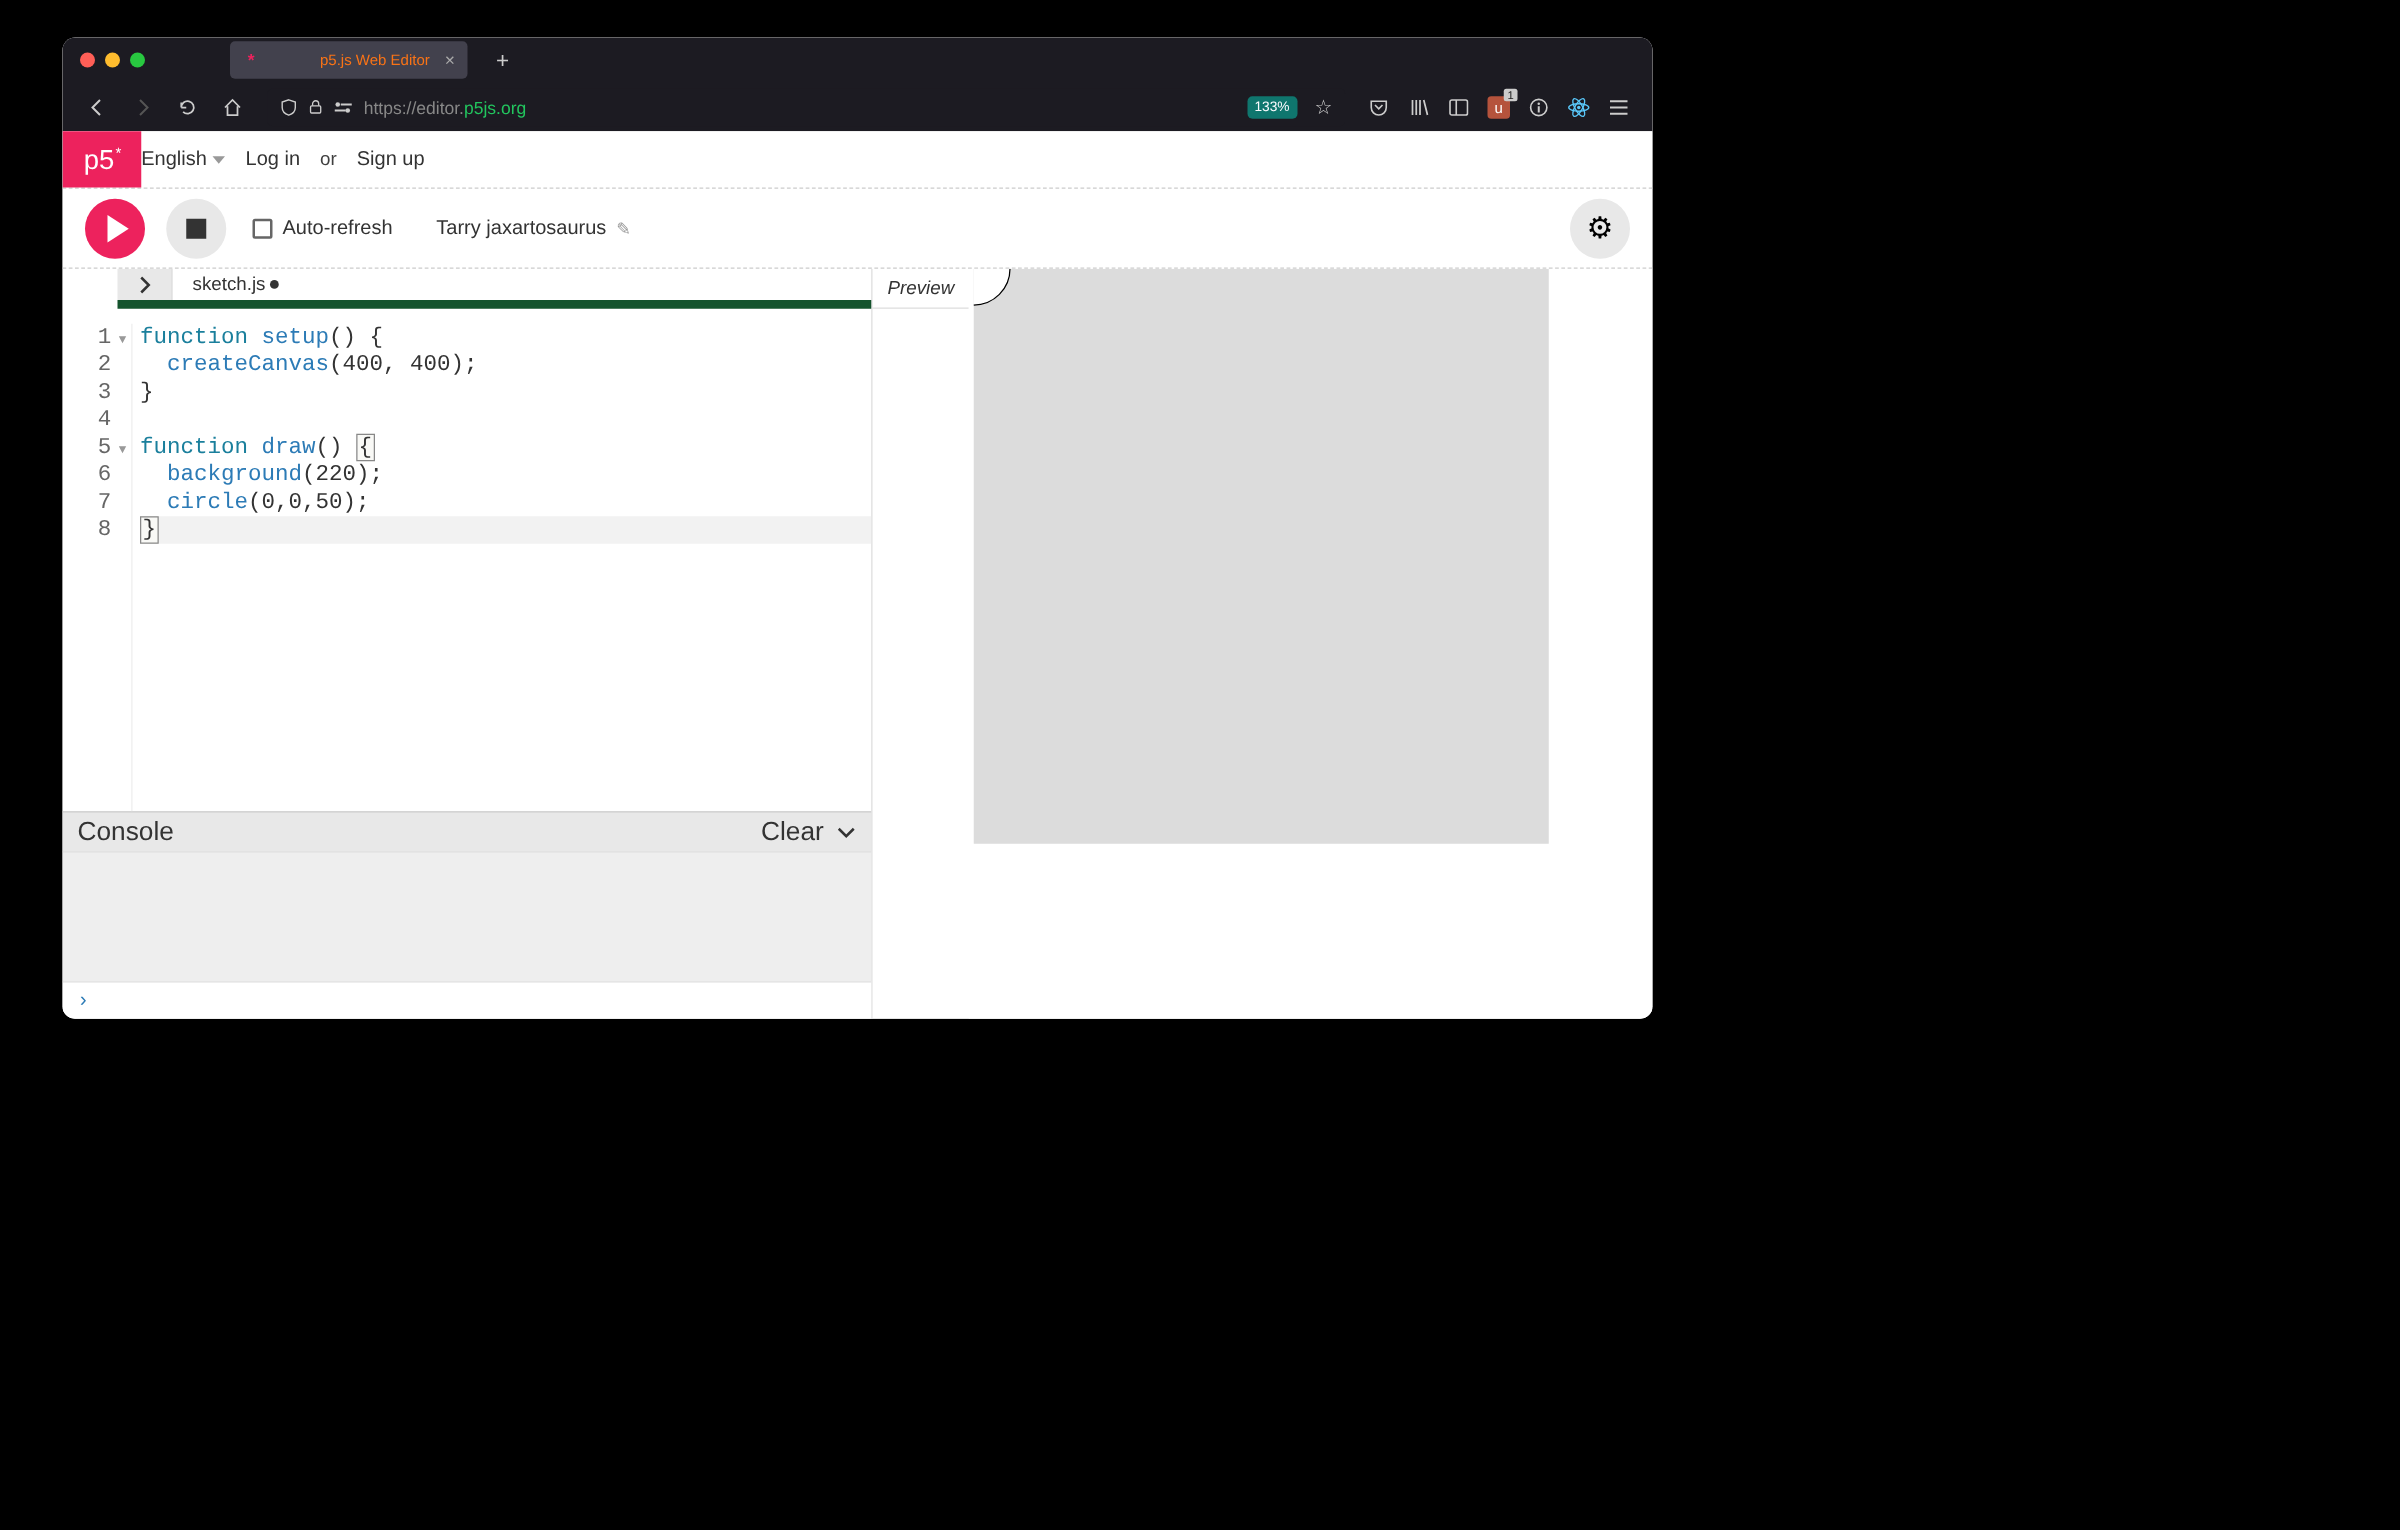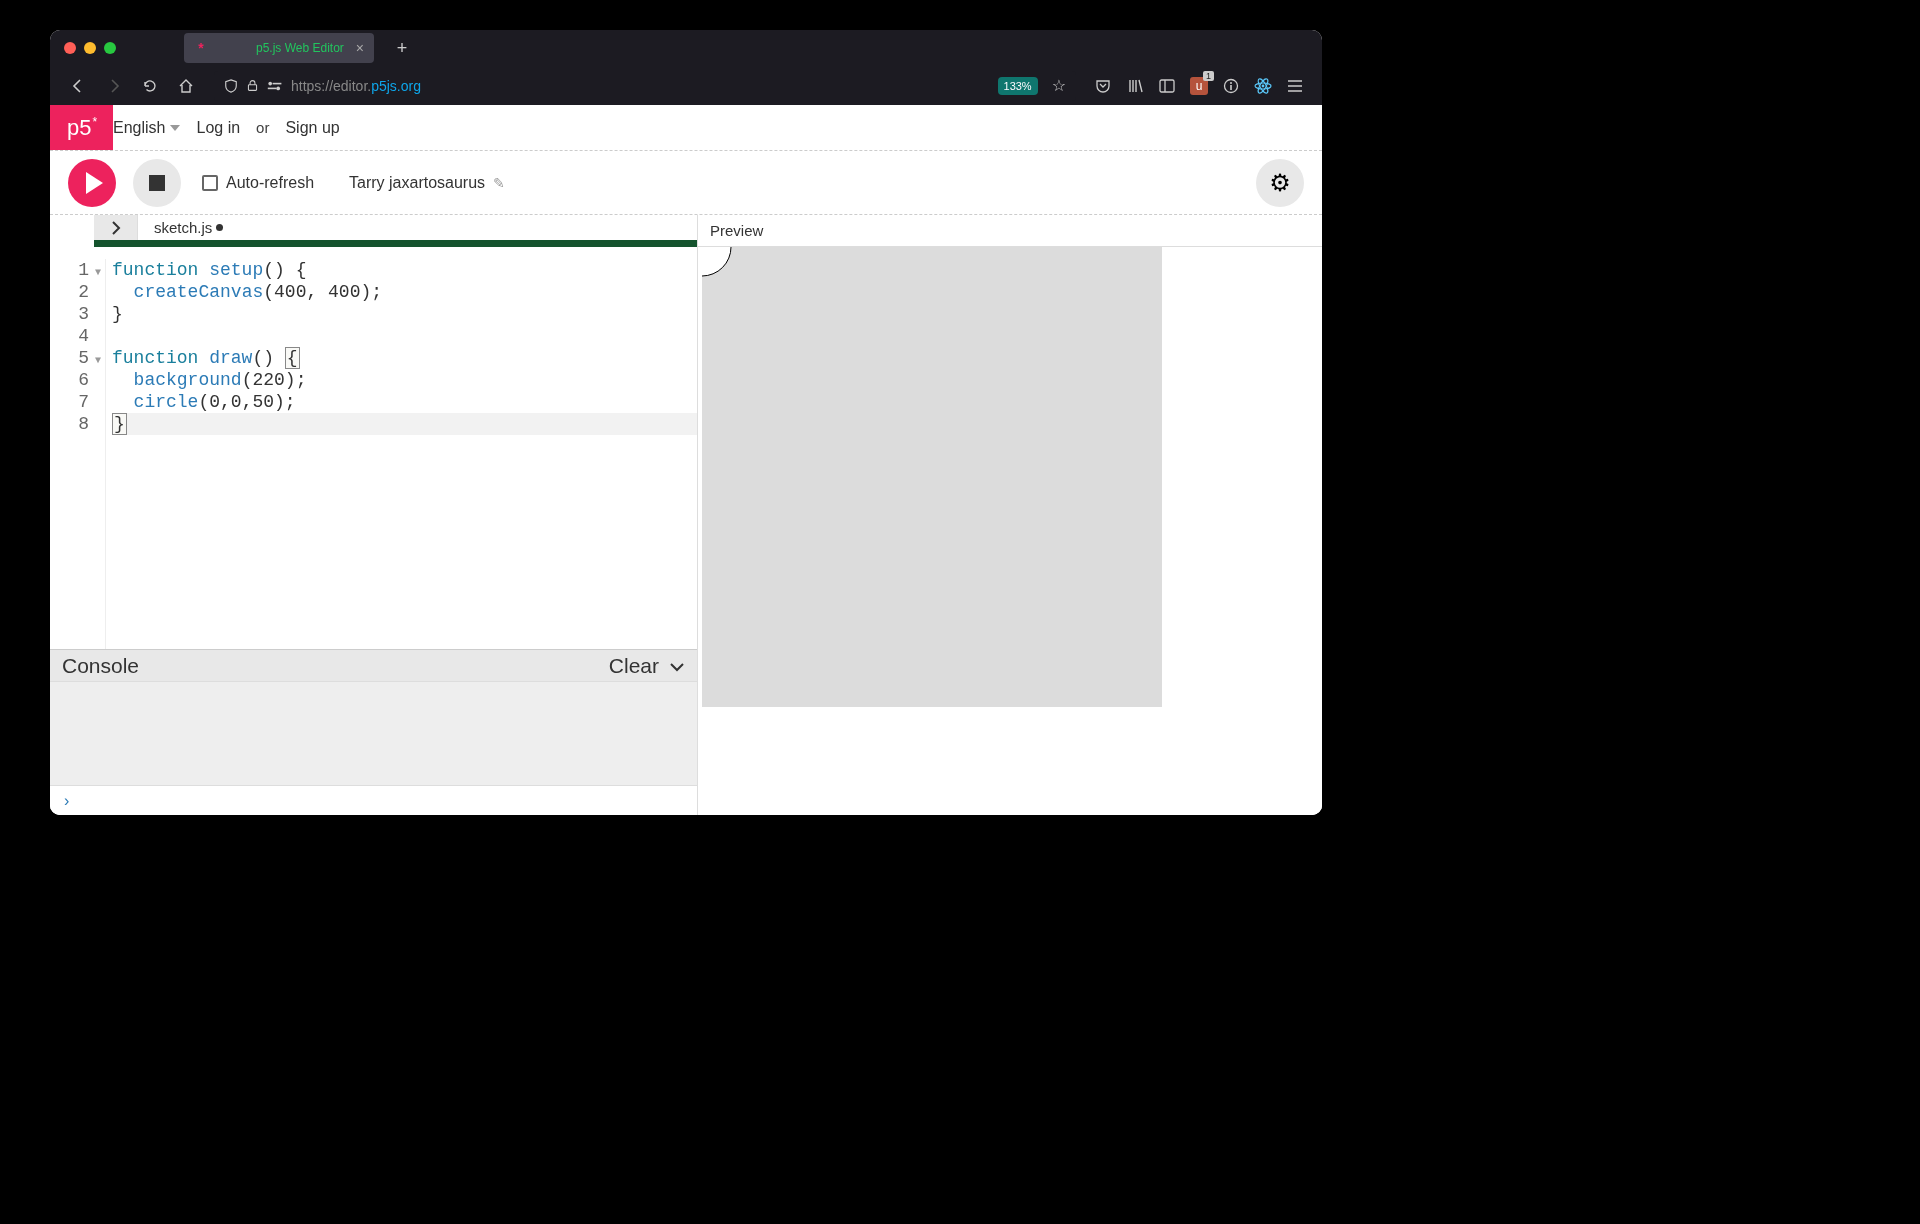--- a/index.html
+++ b/index.html
@@ -50,21 +50,21 @@
       font-size: 12px;
       gap: 8px;
     }
     .tab-favicon {
       width: 14px; height: 14px;
       color: #ed225d;
       font-weight: bold;
       font-size: 14px;
       display:flex;align-items:center;justify-content:center;
     }
-    .tab-title { flex: 1; color:#22c55e;padding-left:40px; }
+    .tab-title { flex: 1; color:#f97316;padding-left:40px; }
     .tab-close { color: #aaa; font-size: 14px; cursor:pointer; }
     .new-tab { color: #ccc; font-size: 18px; margin-left: 6px; cursor:pointer; width:28px;height:28px;display:flex;align-items:center;justify-content:center; }
     .addr-bar {
       height: 39px;
       display: flex;
       align-items: center;
       padding: 0 12px;
       gap: 4px;
     }
     .nav-btn {
@@ -84,21 +84,21 @@
       display: flex;
       align-items: center;
       padding: 0 10px;
       gap: 8px;
       color: #aaa;
       font-size: 14px;
       position: relative;
     }
     .url-text { color: #888; flex:1; }
     .url-text .domain-dark { color:#888; }
-    .url-text .domain-light { color:#0ea5e9;margin-top:23px; }
+    .url-text .domain-light { color:#22c55e;margin-top:23px; }
     .zoom-badge {
       background: #0f766e;
       color: #fbfbfe;
       font-size: 11px;
       padding: 3px 6px;
       border-radius: 4px;
     }
     .toolbar-icons { display: flex; gap: 2px; align-items:center; }
     .toolbar-icon {
       width: 30px; height: 30px;
@@ -314,21 +314,22 @@
       border-top: 1px solid #ddd;
       display: flex;
       align-items: center;
       padding: 0 14px;
     }
     .prompt-chevron { color:#2c7bb6; font-size:16px; }
     
     .right-pane {
       flex: 1;
       display: flex;
-      flex-direction: column;
+      flex-direction: row;
+      font-style: italic;
     }
     .preview-header {
       height: 32px;
       display: flex;
       align-items: center;
       padding: 0 12px;
       font-size: 15px;
       color: #333;
       border-bottom: 1px solid #ddd;
     }

